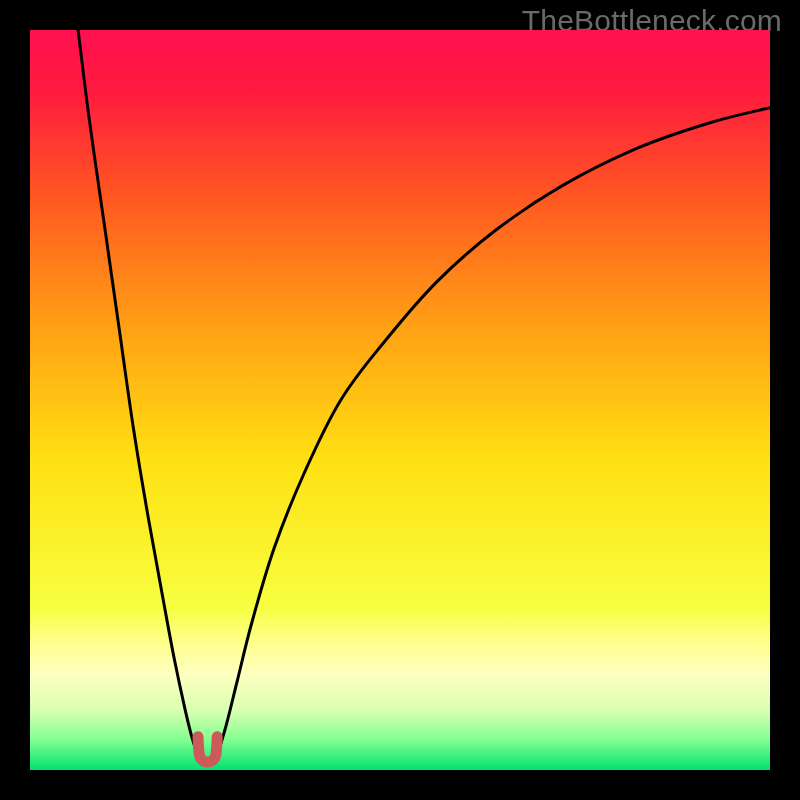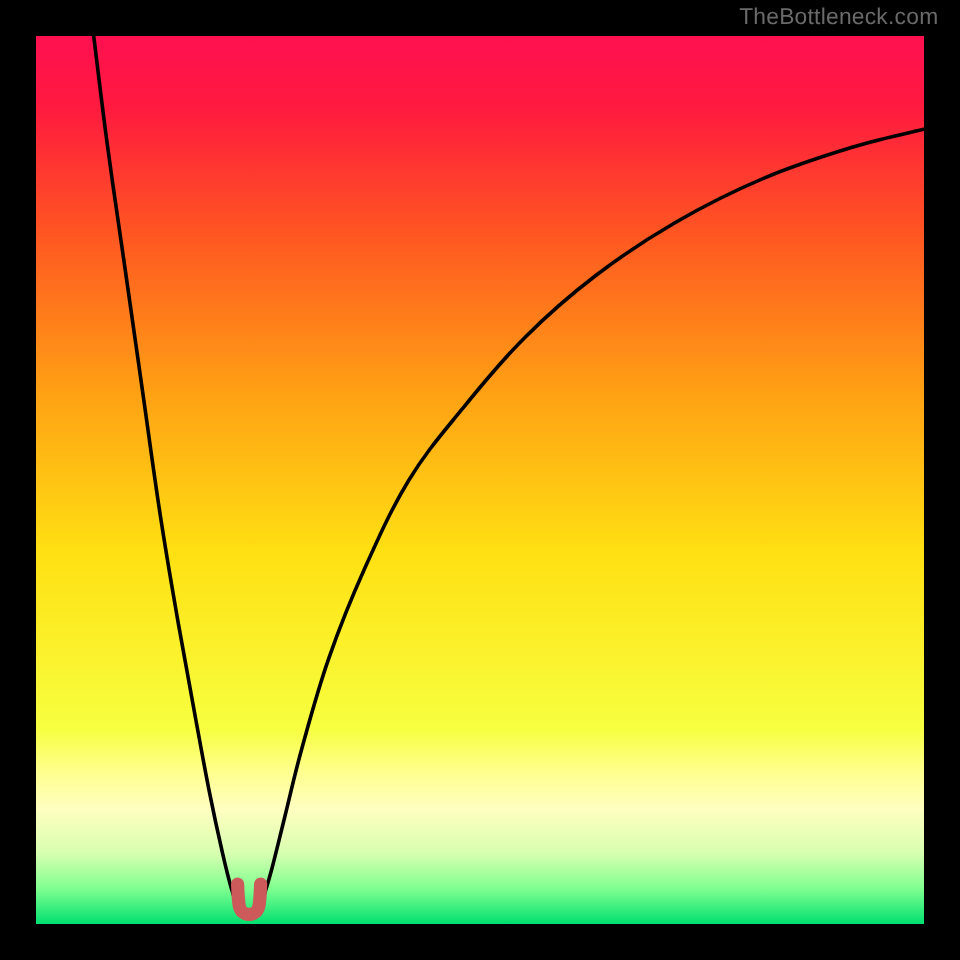--- a/index.html
+++ b/index.html
@@ -8,21 +8,21 @@
     position: absolute;
     top: 0; left: 0;
     width: 800px; height: 800px;
     background: #000;
   }
   .watermark {
     position: absolute;
     top: 4px;
     right: 18px;
     font-family: Arial, Helvetica, sans-serif;
-    font-size: 19px;
+    font-size: 30px;
     font-weight: 500;
     color: #6a6a6a;
     letter-spacing: 0.2px;
   }
   .plot-area {
     position: absolute;
     left: 30px;
     top: 30px;
     width: 740px;
     height: 740px;

